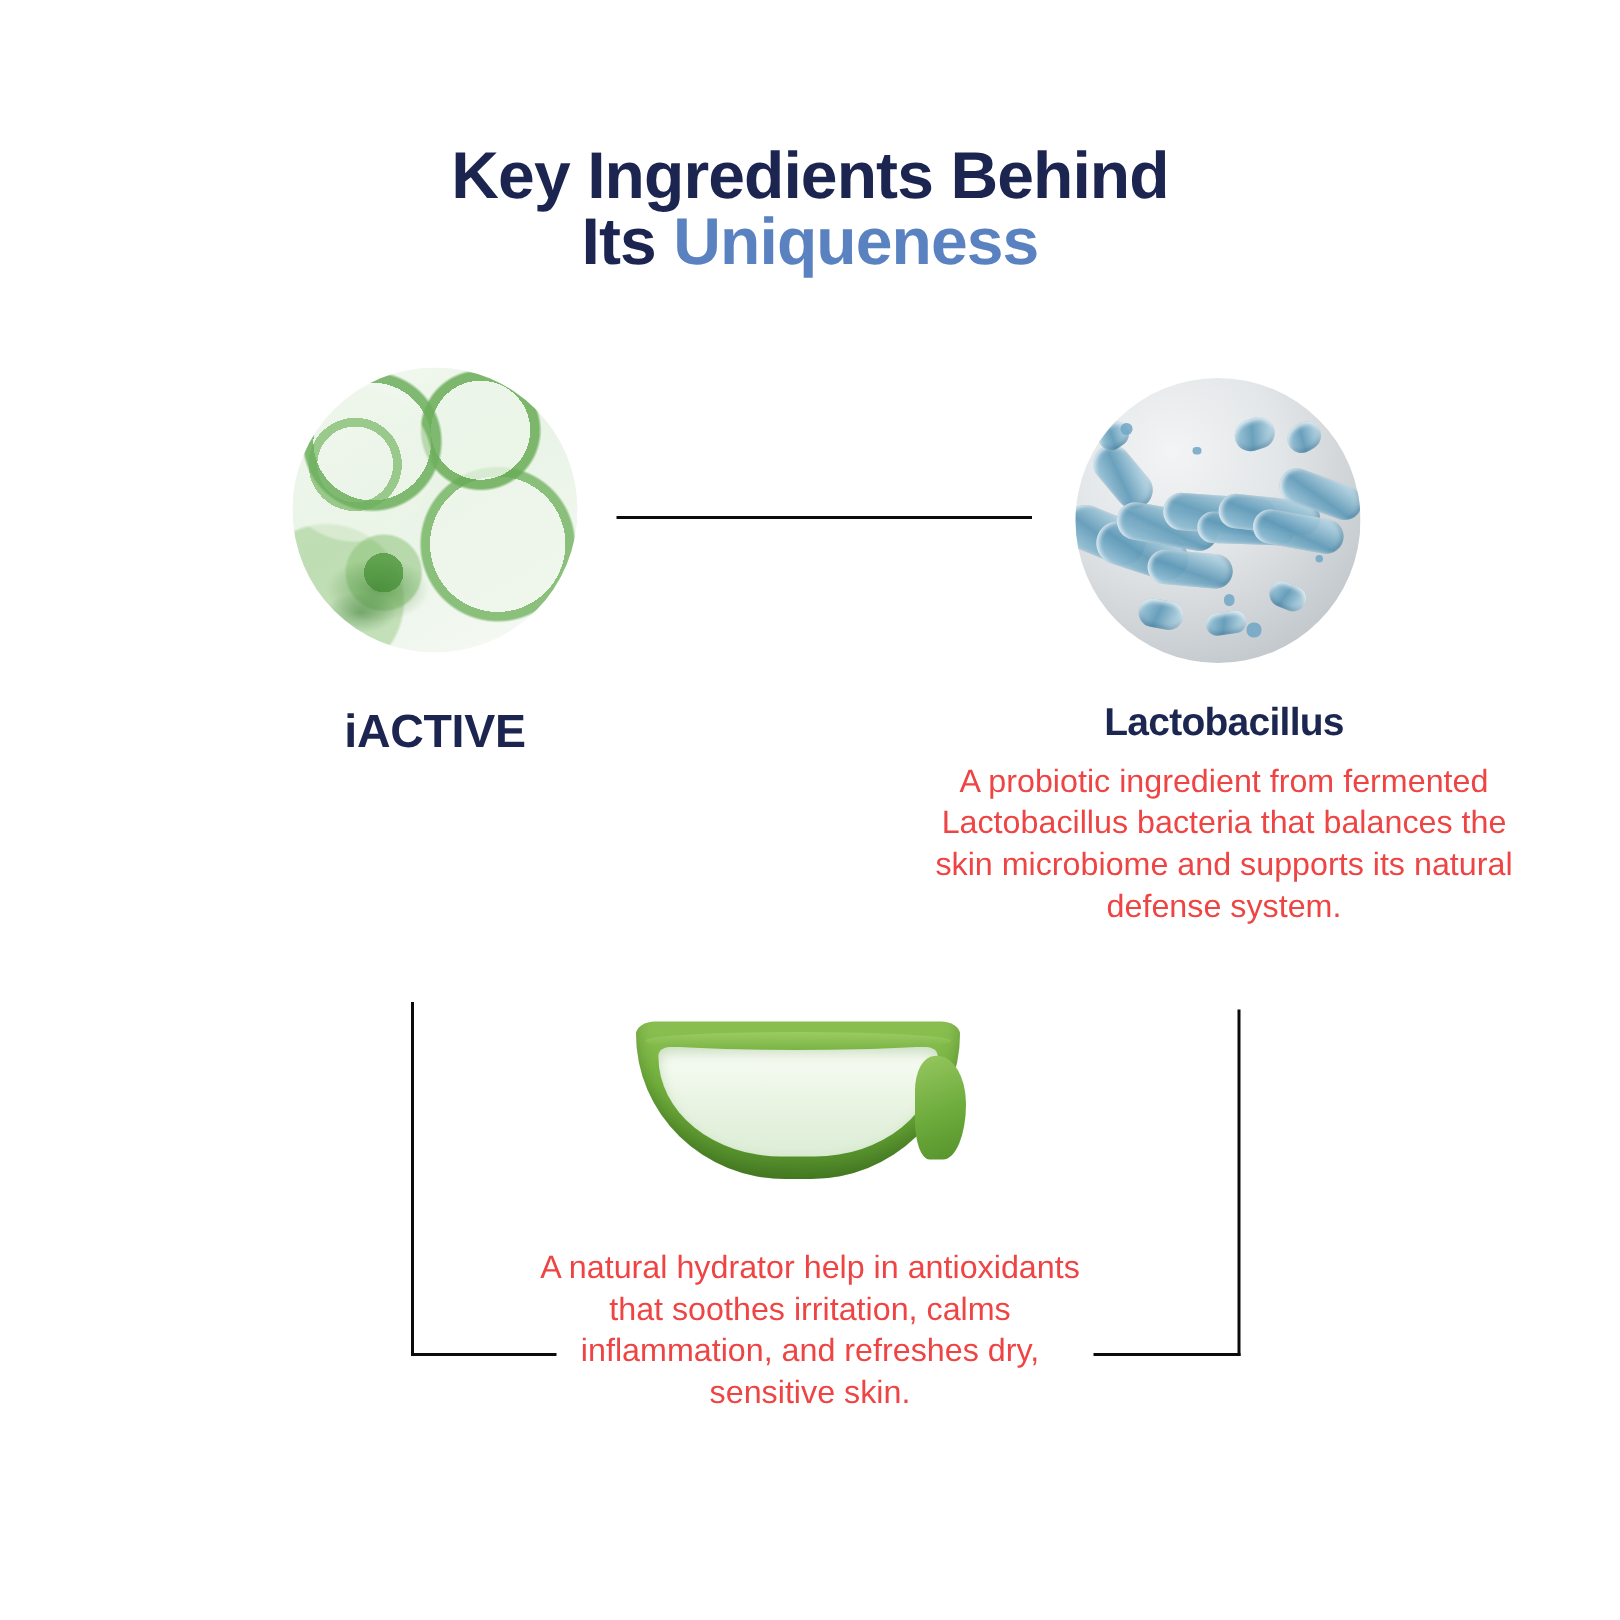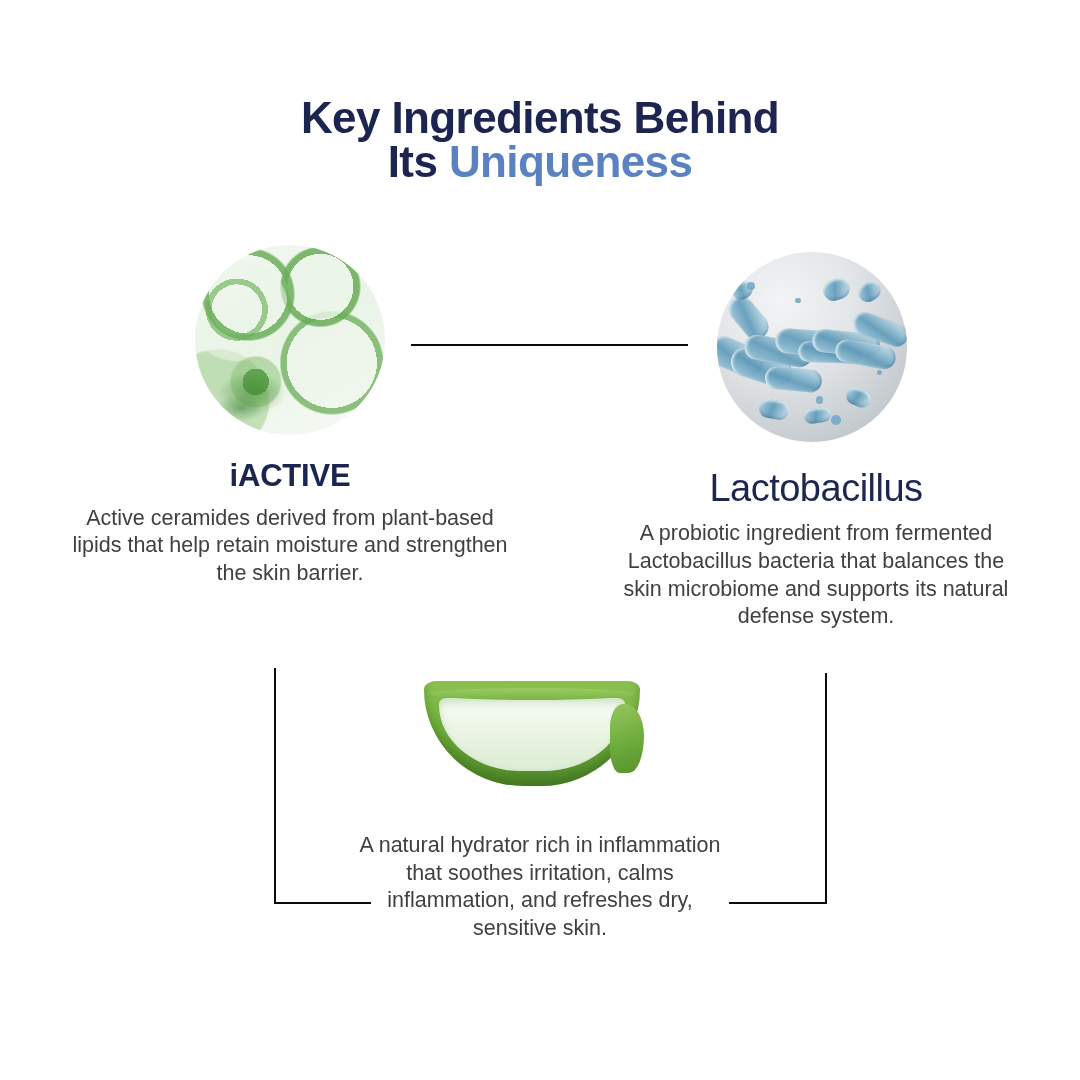--- a/index.html
+++ b/index.html
@@ -97,25 +97,25 @@
 
   .h-sub {
     font-size:31px; font-weight:700; color:#1c2450;
     letter-spacing:-0.2px; line-height:1.05;
   }
   .h-main-black {
     font-size:38px; font-weight:700; color:#111111;
     letter-spacing:-0.6px; line-height:1.06; margin-top:2px;
   }
   .h-main-navy {
-    font-size:38px; font-weight:400; color:#1c2751;
+    font-size:26px; font-weight:700; color:#1c2751;
     letter-spacing:-0.5px; line-height:1.06;
   }
   .body-txt {
-    font-size:21.5px; font-weight:400; color:#404040;
+    font-size:21.5px; font-weight:400; color:#ef4444;
     line-height:1.29; margin-top:12px;
   }
 </style>
 </head>
 <body>
 
 <div id="stage">
 
   <div class="title-block">
     <div class="title-line t-navy">Key Ingredients Behind</div>
@@ -162,27 +162,26 @@
     </div>
   </div>
 
   <div class="aloe-wrap" style="left:424px; top:681px; width:216px; height:105px;">
     <div class="aloe-outer"></div>
     <div class="aloe-gel"></div>
     <div class="aloe-rim"></div>
     <div class="aloe-tip"></div>
   </div>
 
-  <div class="ing" style="left:70px; top:460px; width:440px;">
+  <div class="ing" style="left:70px; top:472px; width:440px;">
     <div class="h-sub">iACTIVE</div>
-    <div class="body-txt">Active ceramides derived from plant-based lipids that help retain moisture and strengthen the skin barrier.</div>
   </div>
 
   <div class="ing" style="left:620px; top:468px; width:392px;">
     <div class="h-main-navy">Lactobacillus</div>
     <div class="body-txt">A probiotic ingredient from fermented Lactobacillus bacteria that balances the skin microbiome and supports its natural defense system.</div>
   </div>
 
   <div class="ing" style="left:350px; top:820px; width:380px;">
-    <div class="body-txt">A natural hydrator rich in inflammation that soothes irritation, calms inflammation, and refreshes dry, sensitive skin.</div>
+    <div class="body-txt">A natural hydrator help in antioxidants that soothes irritation, calms inflammation, and refreshes dry, sensitive skin.</div>
   </div>
 
 </div>
 
 </body></html>

